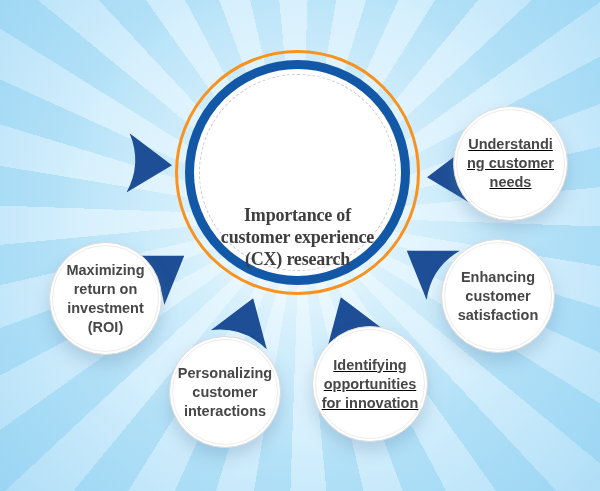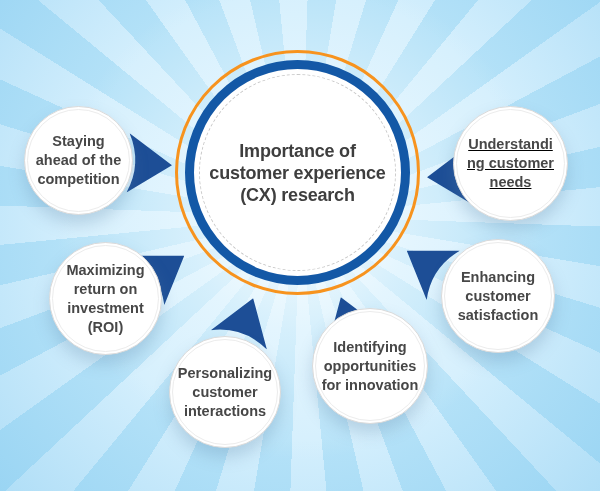--- a/index.html
+++ b/index.html
@@ -13,21 +13,21 @@
   .center-circle{
     position:absolute;left:175px;top:50px;width:245px;height:245px;
     border:3px solid #f7931e;border-radius:50%;box-sizing:border-box;z-index:2;
   }
   .ring-blue{
     position:absolute;inset:7px;border:9px solid #1358a6;border-radius:50%;
     background:#ffffff;box-sizing:border-box;
   }
   .ring-dashed{
     position:absolute;inset:5px;border:1px dashed #c9c9c9;border-radius:50%;
-    display:flex;align-items:center;justify-content:center;text-align:center;
+    display:flex;align-items:flex-end;justify-content:center;text-align:center;font-family:Liberation Serif, serif;
   }
   .center-title{
     font-size:18px;font-weight:700;line-height:22px;color:#3e3e3e;
     white-space:pre-line;letter-spacing:-0.2px;padding:0 6px;
   }
   .node{
     position:absolute;border-radius:50%;background:#ffffff;border:1px solid #dadada;
     box-shadow:0 9px 16px rgba(90,130,165,0.28);box-sizing:border-box;
     display:flex;align-items:center;justify-content:center;text-align:center;z-index:3;
   }
@@ -78,26 +78,20 @@
   <div class="center-circle">
     <div class="ring-blue">
       <div class="ring-dashed">
         <div class="center-title">Importance of
 customer experience
 (CX) research</div>
       </div>
     </div>
   </div>
 
-  <div class="node" style="left:24px;top:106px;width:109px;height:109px;">
-    <div class="node-ring"></div>
-    <div class="node-label">Staying
-ahead of the
-competition</div>
-  </div>
 
   <div class="node" style="left:453px;top:106px;width:115px;height:115px;text-decoration:underline;">
     <div class="node-ring"></div>
     <div class="node-label">Understandi
 ng customer
 needs</div>
   </div>
 
   <div class="node" style="left:49px;top:242px;width:113px;height:113px;">
     <div class="node-ring"></div>
@@ -107,21 +101,21 @@
 (ROI)</div>
   </div>
 
   <div class="node" style="left:169px;top:336px;width:112px;height:112px;">
     <div class="node-ring"></div>
     <div class="node-label">Personalizing
 customer
 interactions</div>
   </div>
 
-  <div class="node" style="left:312px;top:308px;width:116px;height:116px;">
+  <div class="node" style="left:312px;top:326px;width:116px;height:116px;text-decoration:underline;">
     <div class="node-ring"></div>
     <div class="node-label">Identifying
 opportunities
 for innovation</div>
   </div>
 
   <div class="node" style="left:441px;top:239px;width:114px;height:114px;">
     <div class="node-ring"></div>
     <div class="node-label">Enhancing
 customer

